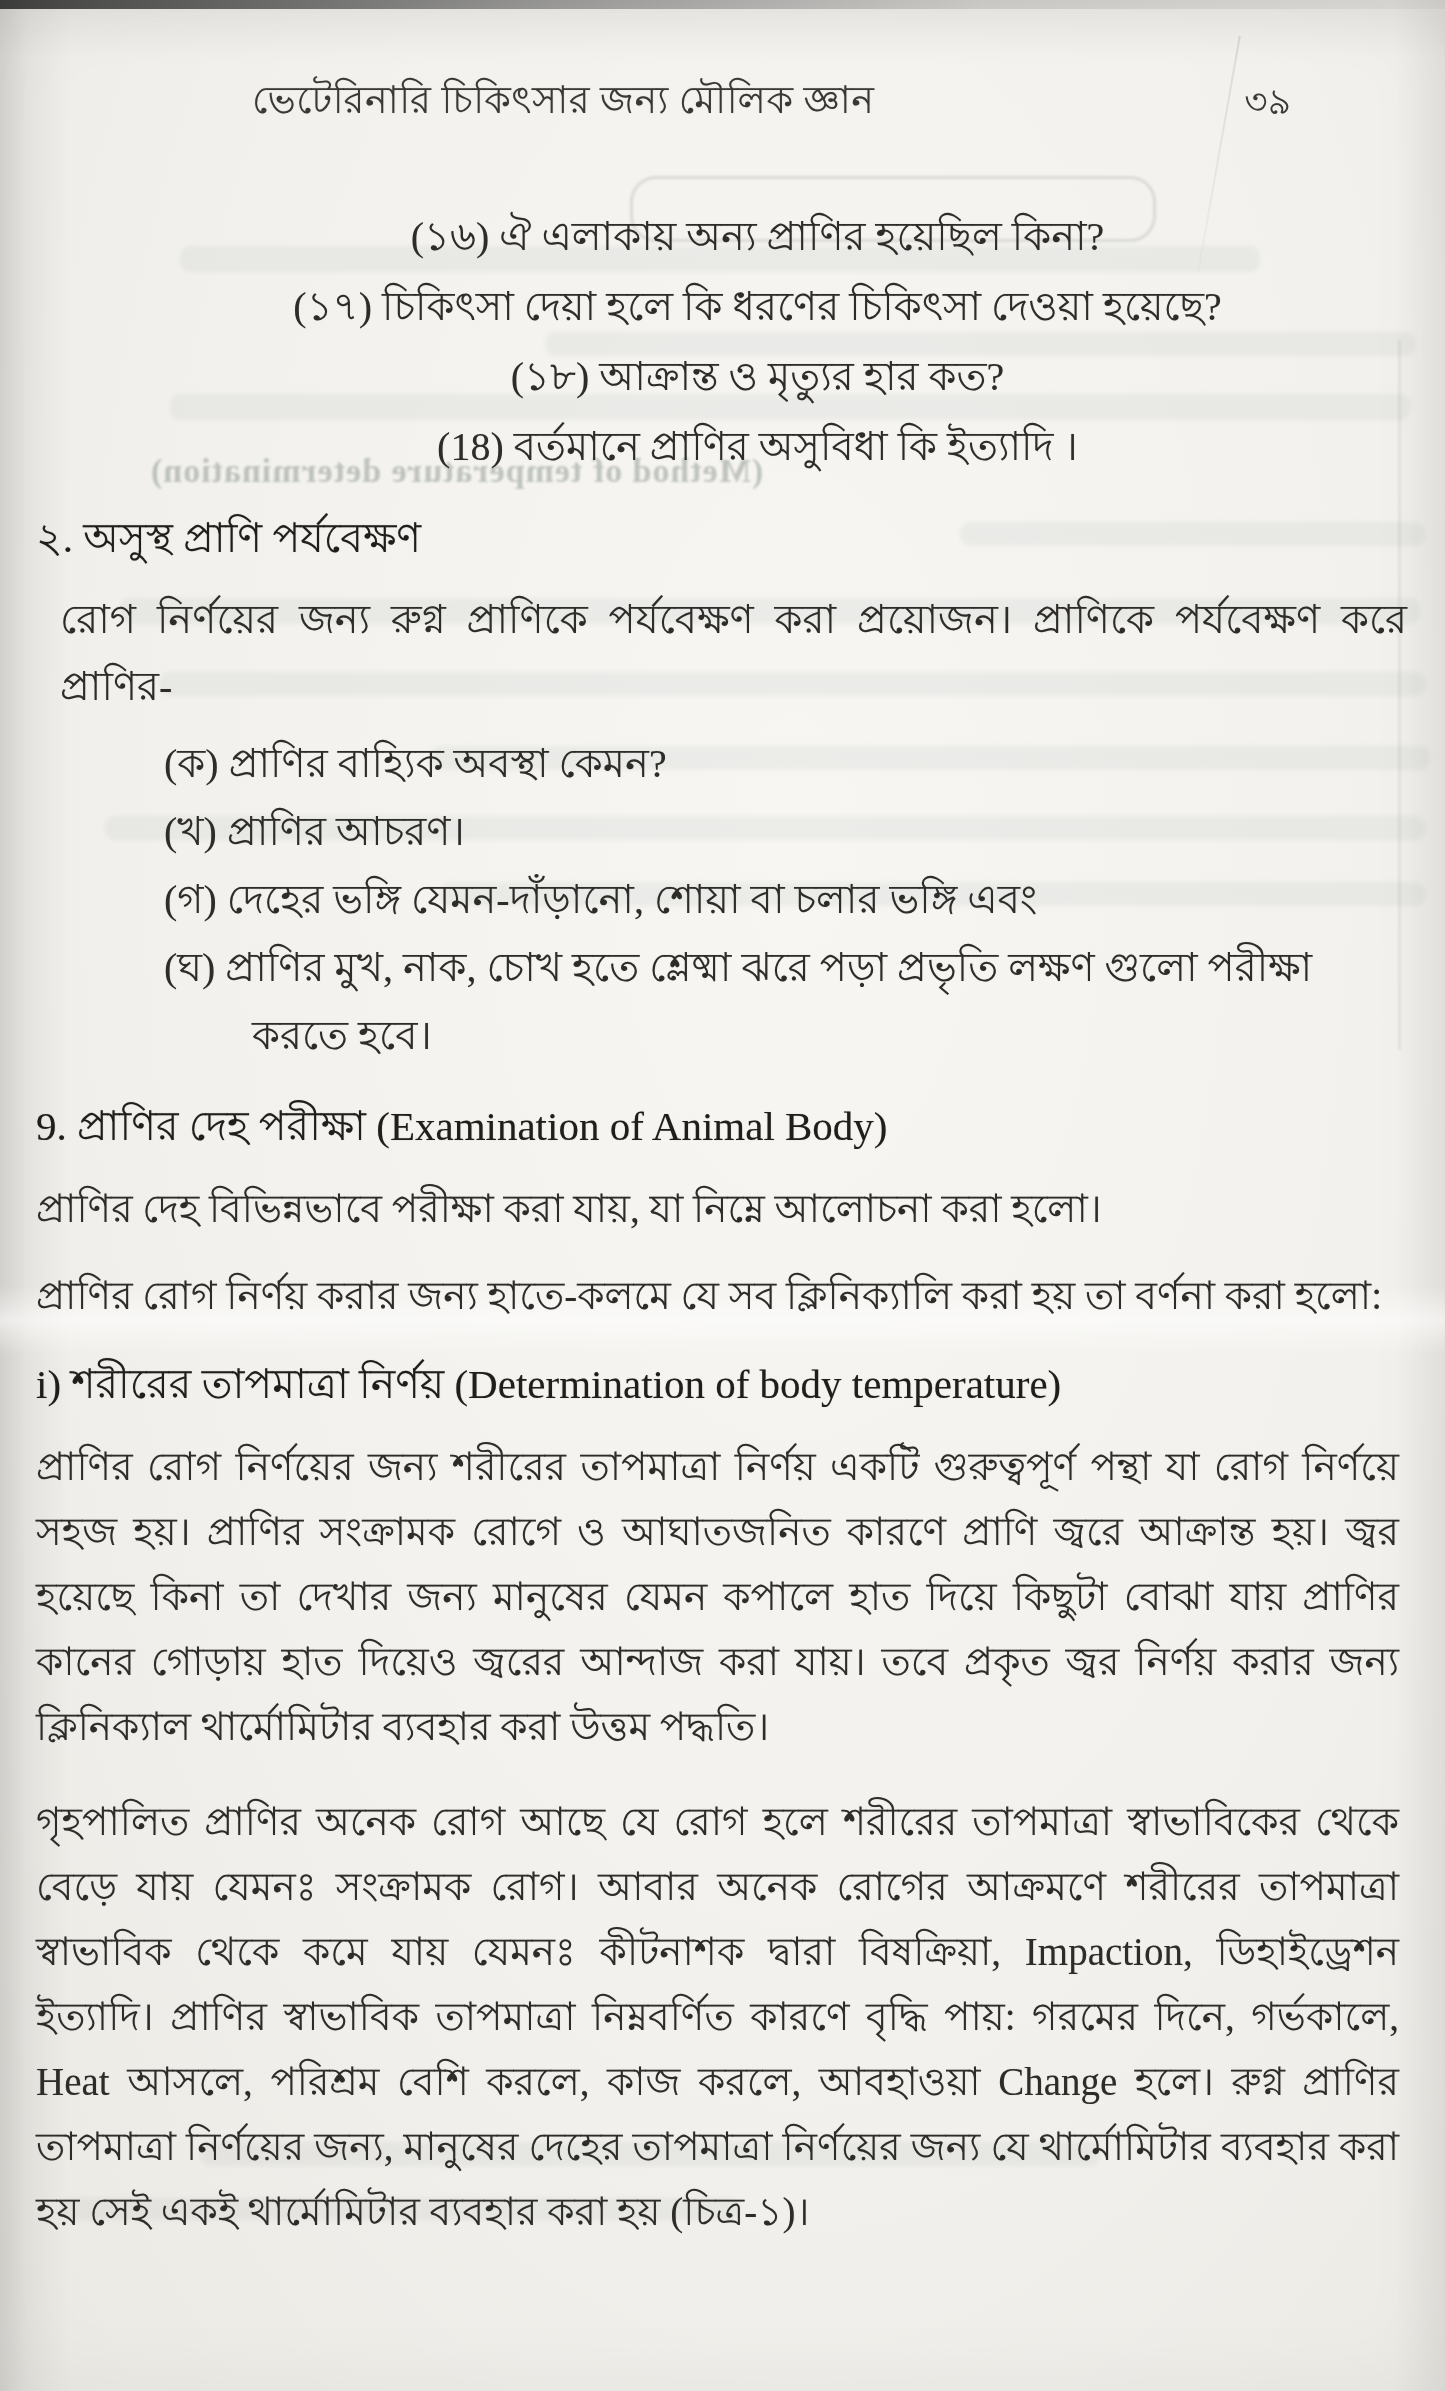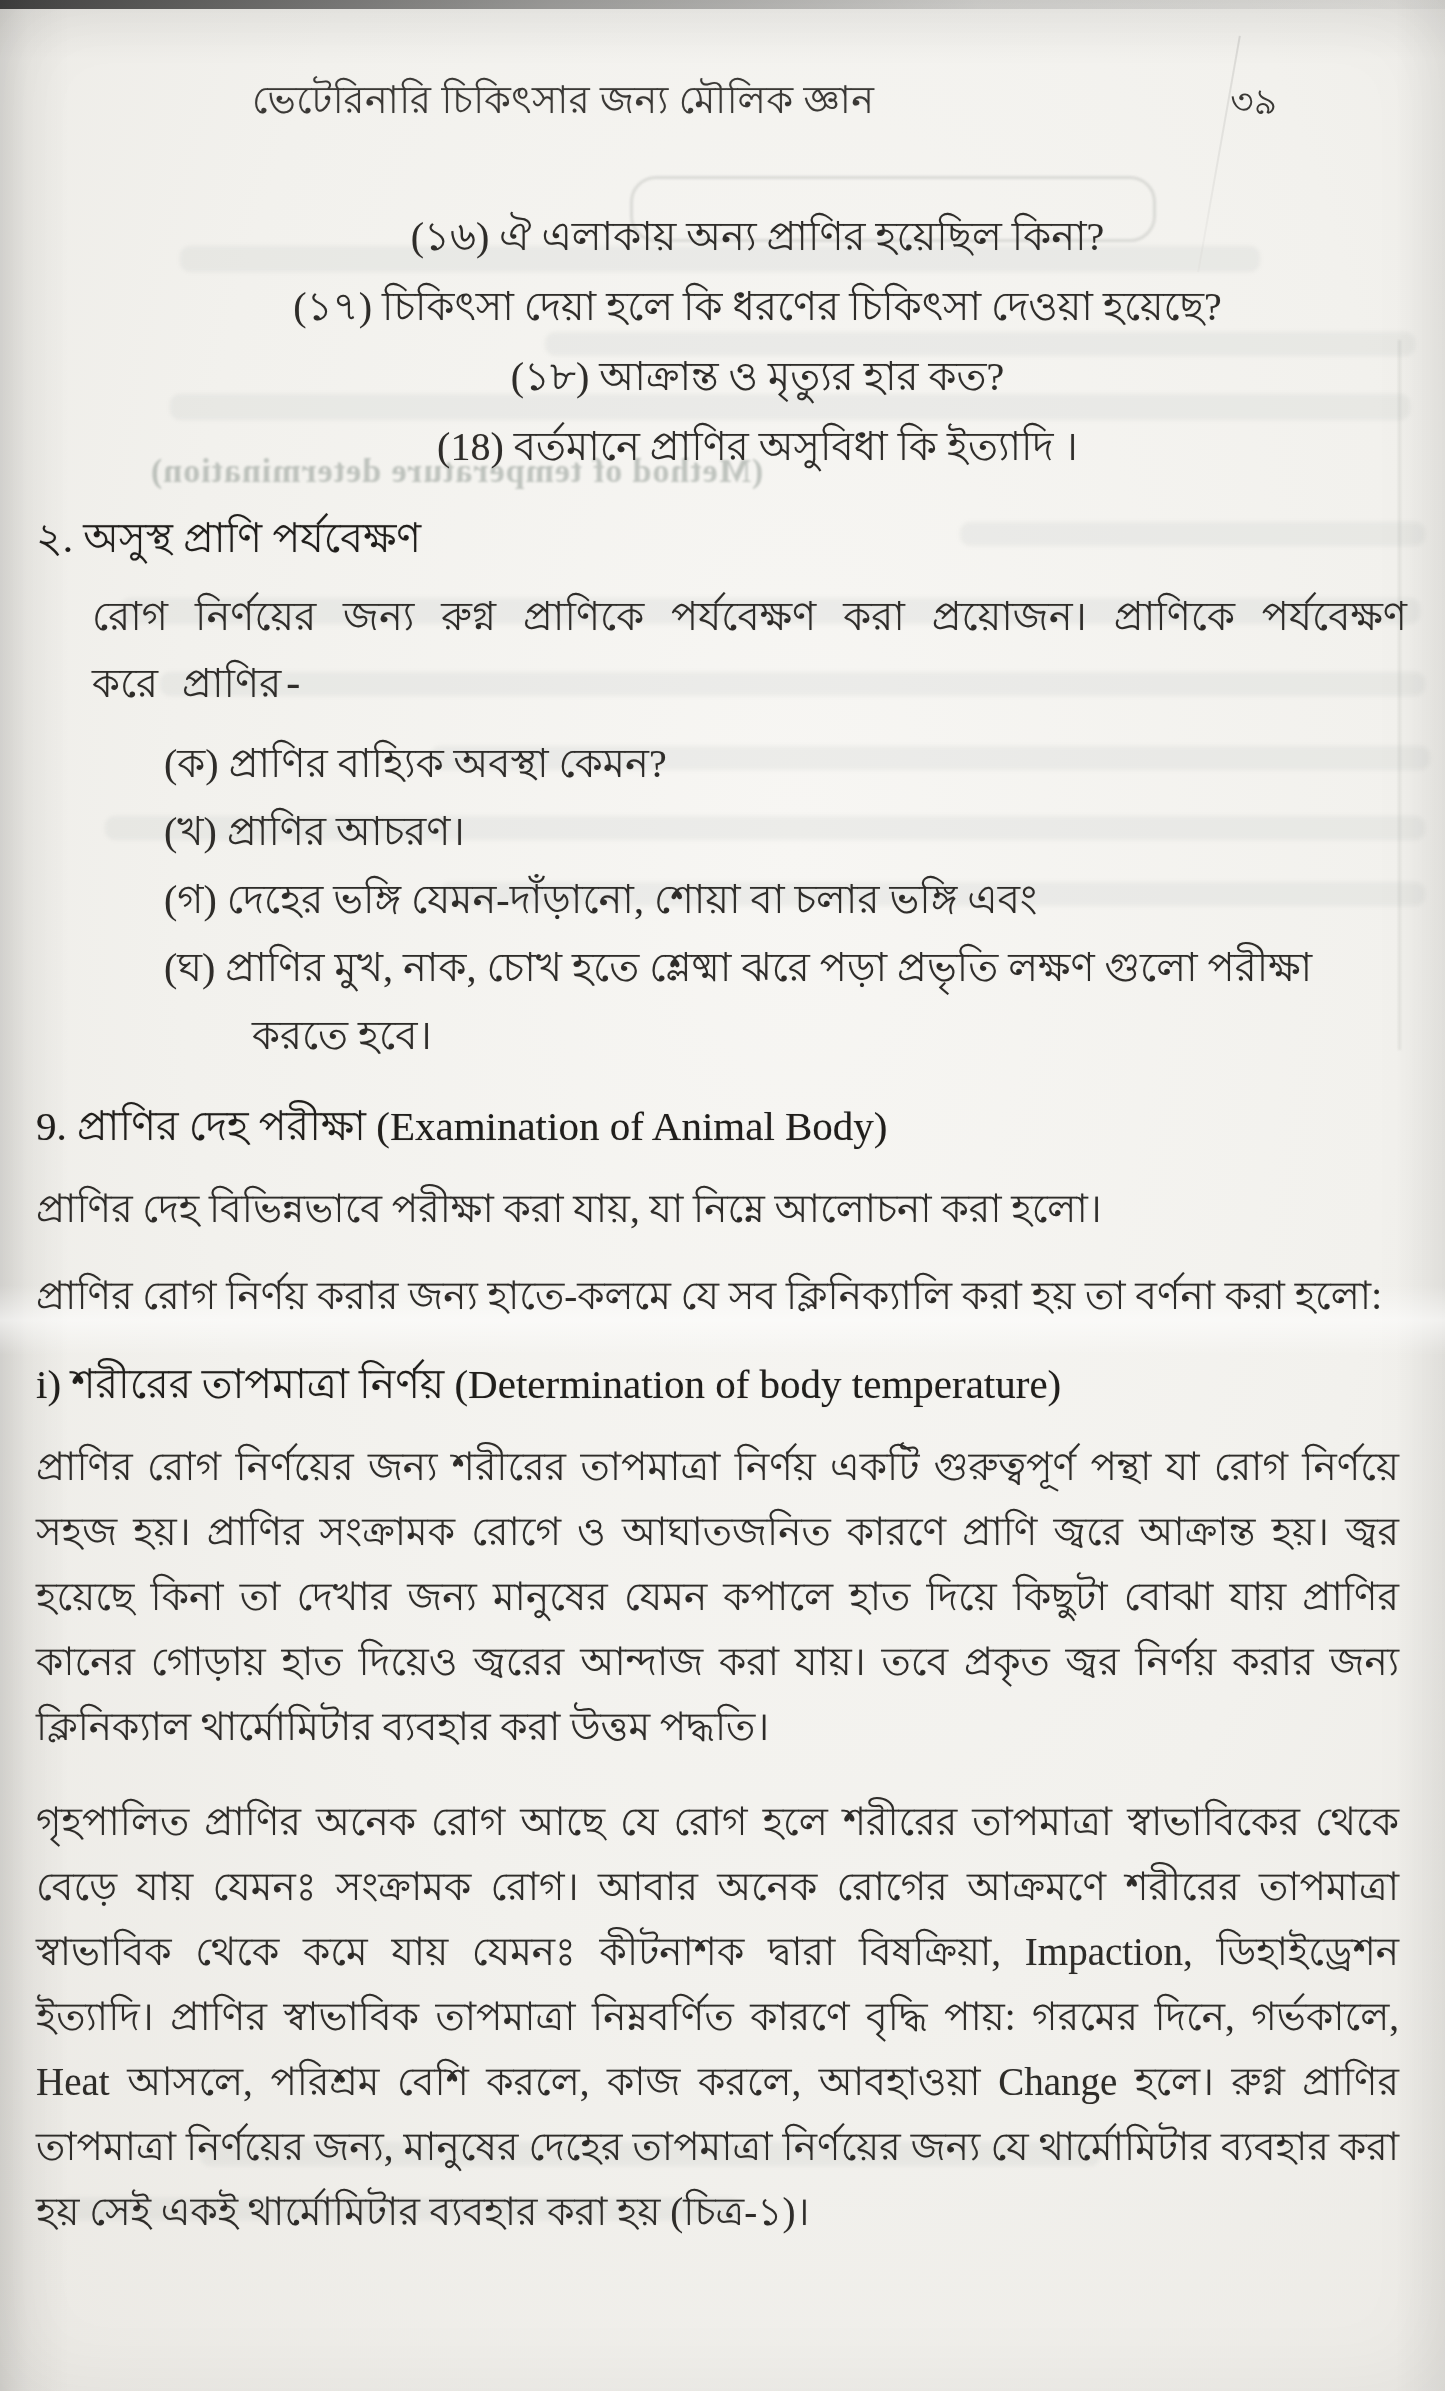--- a/index.html
+++ b/index.html
@@ -55,41 +55,40 @@
     white-space:nowrap;
   }
   
   .header{position:relative;margin:70px 0 0 0;height:54px;}
   .running-title{
     position:absolute;left:252px;top:0;
     font-size:38px;color:#3a3835;letter-spacing:0.5px;
     text-shadow:0 0 1px rgba(0,0,0,0.25);
   }
   .page-number{
-    position:absolute;right:168px;top:4px;
+    position:absolute;right:154px;top:4px;
     font-size:36px;color:#3a3835;
   }
   .content{position:relative;z-index:2;}
   .qlist{list-style:none;margin:78px 80px 0 150px;padding:0;text-align:center;}
   .qitem{
     font-size:40px;line-height:70px;
     padding-left:108px;text-indent:-108px;
     text-shadow:0 0 1px rgba(0,0,0,0.22);
   }
   .sec-heading{
     margin:28px 40px 0 36px;
     font-size:41px;font-weight:normal;color:#201e1b;
     line-height:56px;
     text-shadow:0 0 1px rgba(0,0,0,0.3);
   }
   .sec2-intro{
-    margin:20px 38px 0 92px;
+    margin:20px 38px 0 60px;
     font-size:40px;line-height:67px;text-align:justify;
     text-shadow:0 0 1px rgba(0,0,0,0.22);
-    font-family:Liberation Mono, monospace;
   }
   .obslist{list-style:none;margin:10px 60px 0 164px;padding:0;}
   .obsitem{
     font-size:40px;line-height:68px;
     padding-left:88px;text-indent:-88px;
     text-shadow:0 0 1px rgba(0,0,0,0.22);
   }
   .para{
     margin:22px 46px 0 36px;
     font-size:39px;line-height:65px;

